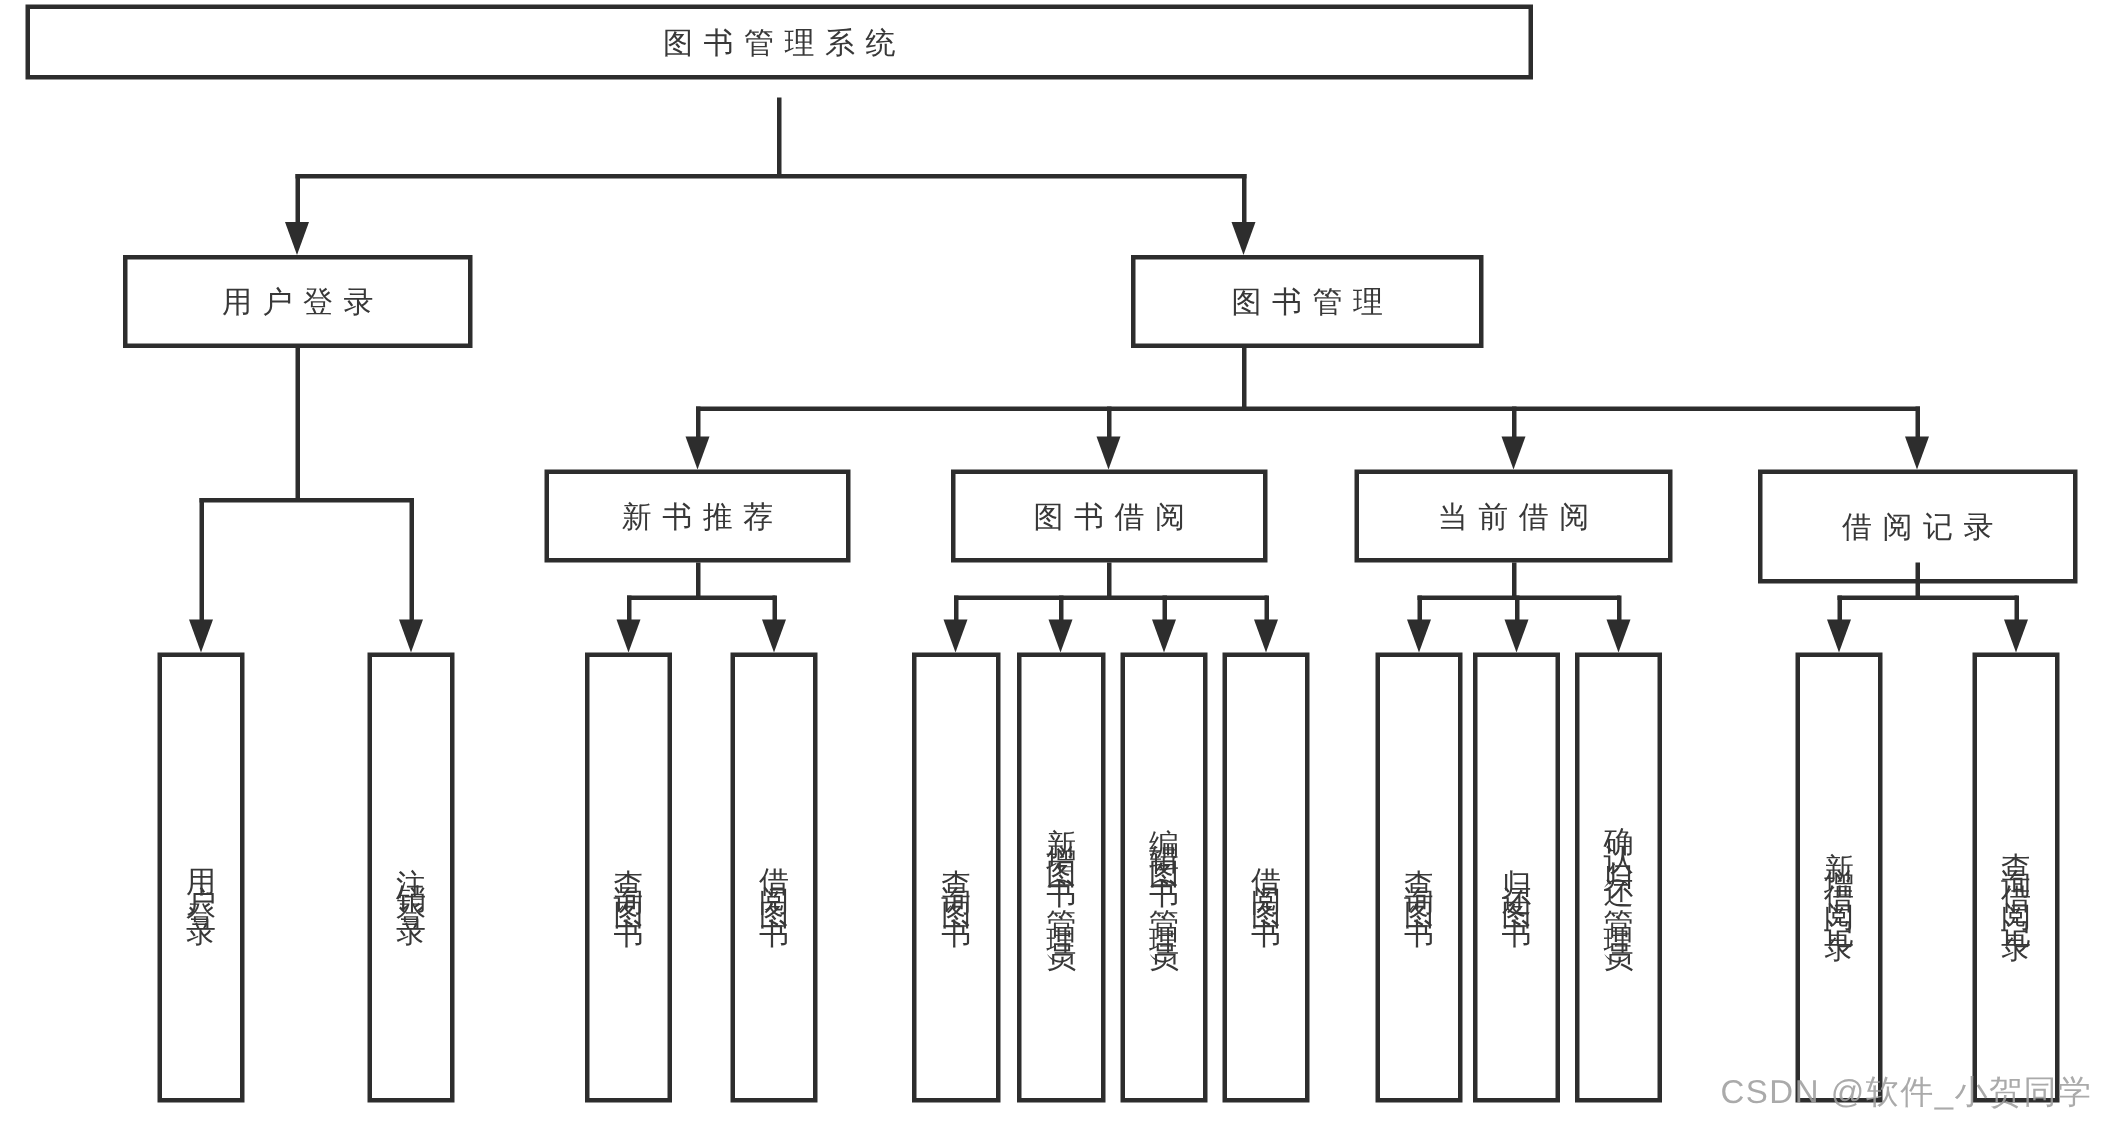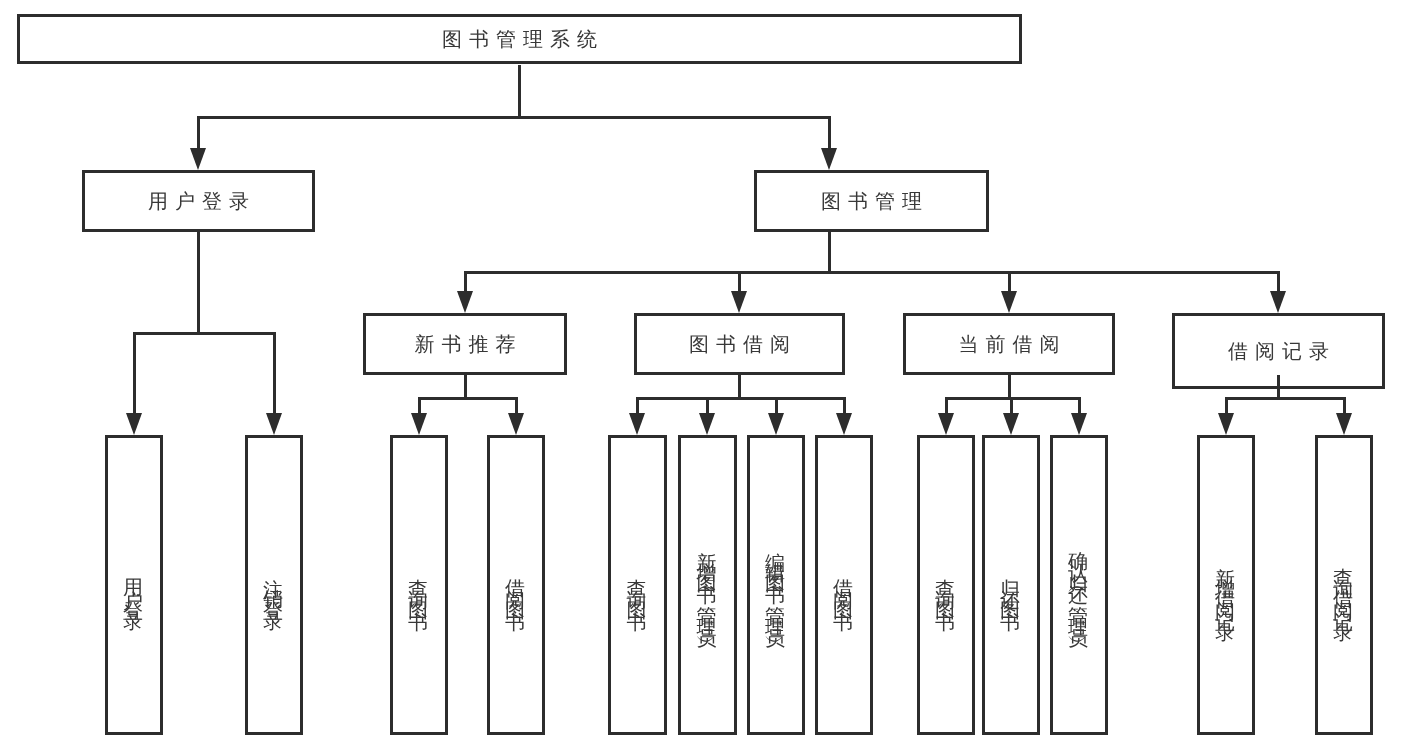--- a/index.html
+++ b/index.html
@@ -29,21 +29,21 @@
   .watermark {
     position:absolute; right:10px; bottom:4px; z-index:5;
     font-size:22px; color:#9f9f9f; opacity:0.88; letter-spacing:1px;
   }
 </style>
 </head>
 <body>
 
 <div class="stage">
 
-  <div class="node" style="left:17px;top:14px;width:1005px;height:50px">图书管理系统</div>
+  <div class="node" style="left:17px;top:3px;width:1005px;height:50px">图书管理系统</div>
 
   <div class="vl" style="left:518px;top:65px;height:53px"></div>
   <div class="hl" style="left:197px;top:116px;width:634px"></div>
   <div class="vl" style="left:197px;top:116px;height:36px"></div>
   <div class="arw" style="left:190px;top:148px"></div>
   <div class="vl" style="left:828px;top:116px;height:36px"></div>
   <div class="arw" style="left:821px;top:148px"></div>
 
   <div class="node" style="left:82px;top:170px;width:233px;height:62px">用户登录</div>
   <div class="node" style="left:754px;top:170px;width:235px;height:62px">图书管理</div>
@@ -116,14 +116,15 @@
   <div class="node leaf" style="left:747px">编辑图书（管理员）</div>
   <div class="node leaf" style="left:815px">借阅图书</div>
 
   <div class="node leaf" style="left:917px">查询图书</div>
   <div class="node leaf" style="left:982px">归还图书</div>
   <div class="node leaf" style="left:1050px">确认归还（管理员）</div>
 
   <div class="node leaf" style="left:1197px">新增借阅记录</div>
   <div class="node leaf" style="left:1315px">查询借阅记录</div>
 
+  <div class="watermark">CSDN @软件_小贺同学</div>
 
 </div>
 
 </body></html>

